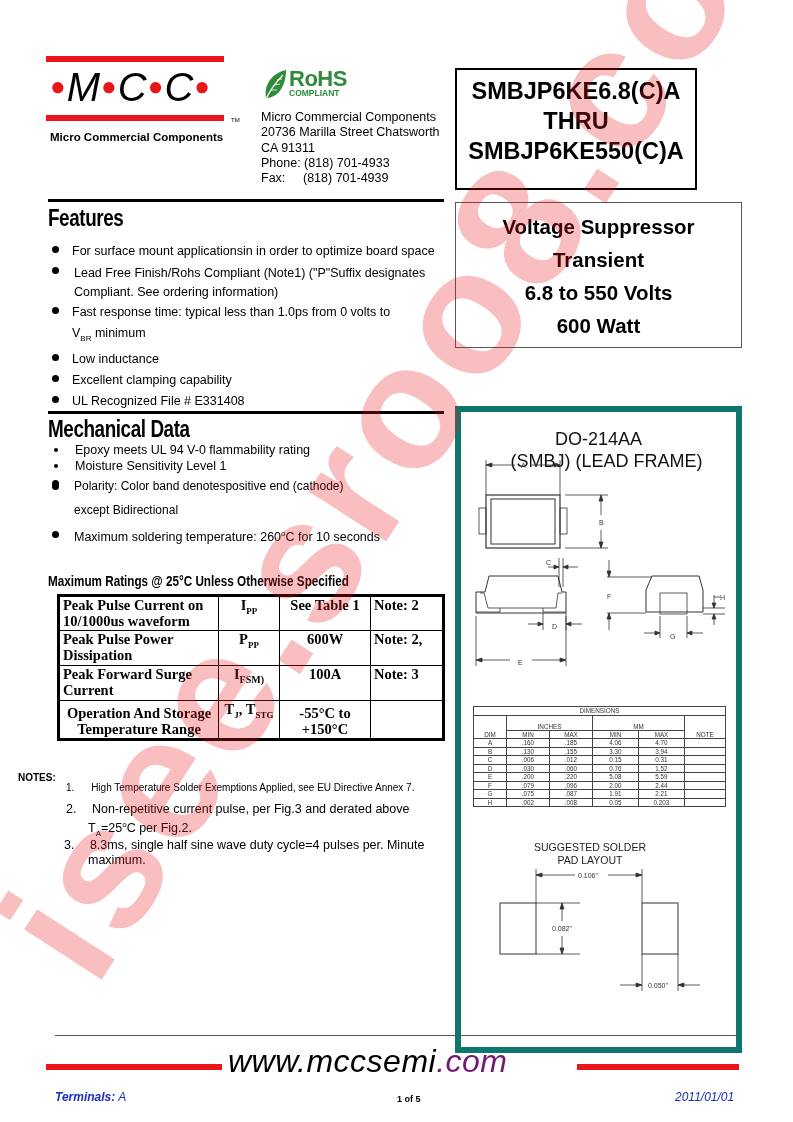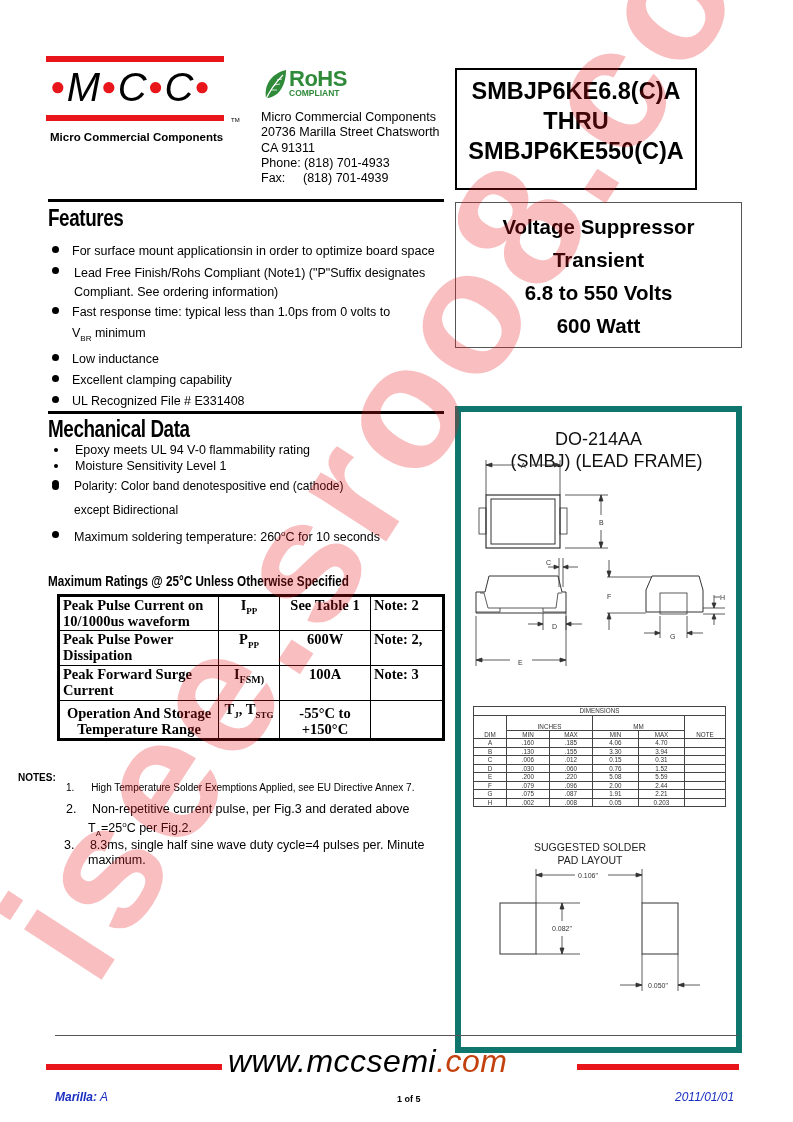--- a/index.html
+++ b/index.html
@@ -51,21 +51,21 @@
   
   table.dims { position: absolute; left: 473px; top: 706px; width: 253px; border-collapse: collapse; font-size: 6.3px; color: #333; text-align: center; }
   table.dims td { border: 1px solid #444; padding: 0; height: 7.5px; line-height: 7px; }
 
   .pad-title { position: absolute; left: 510px; top: 841px; width: 160px; text-align: center; font-size: 10.5px; line-height: 12.5px; color: #222; }
 
   
   .footer-rule { position: absolute; left: 55px; top: 1035px; width: 683px; height: 1px; background: #555; }
   .footer-bar { position: absolute; top: 1064px; height: 6px; background: #e8161b; }
   .footer-url { position: absolute; left: 228px; top: 1043px; font-size: 32px; font-style: italic; line-height: 36px; letter-spacing: 0.5px; }
-  .footer-url .red { color: #c2410c; }
+  .footer-url .red { color: #701a75; }
   .rev { position: absolute; left: 55px; top: 1090px; font-size: 12px; font-style: italic; color: #1a2fbf; }
   .rev b { font-weight: bold; }
   .page { position: absolute; left: 397px; top: 1094px; font-size: 9px; font-weight: bold; }
   .date { position: absolute; left: 675px; top: 1090px; font-size: 12px; font-style: italic; color: #1a2fbf; }
 
   
   .watermark { position: absolute; left: 0; top: 0; width: 793px; height: 1122px; pointer-events: none; }
 </style>
 </head>
 <body>
@@ -389,19 +389,19 @@
     <text x="158" y="122">0.050"</text>
   </g>
 </svg>
 
 <div class="footer-rule"></div>
 <div class="footer-bar" style="left:46px; width:176px;"></div>
 <div class="footer-url">
   <span>www.</span><span>mccsemi</span><span class="red">.com</span>
 </div>
 <div class="footer-bar" style="left:577px; width:162px;"></div>
-<div class="rev"><b>Marilla:</b> <span>A</span></div>
+<div class="rev"><b>Terminals:</b> <span>A</span></div>
 <div class="page">1 of 5</div>
 <div class="date">2011/01/01</div>
 
 <svg class="watermark" viewBox="0 0 793 1122">
   <text x="0" y="0" transform="translate(95,990) rotate(-57)" font-family="Liberation Sans, sans-serif" font-weight="bold" font-size="175" fill="#e8161b" fill-opacity="0.28" letter-spacing="6">isee.sroo8.com</text>
 </svg>
 
 </body></html>

